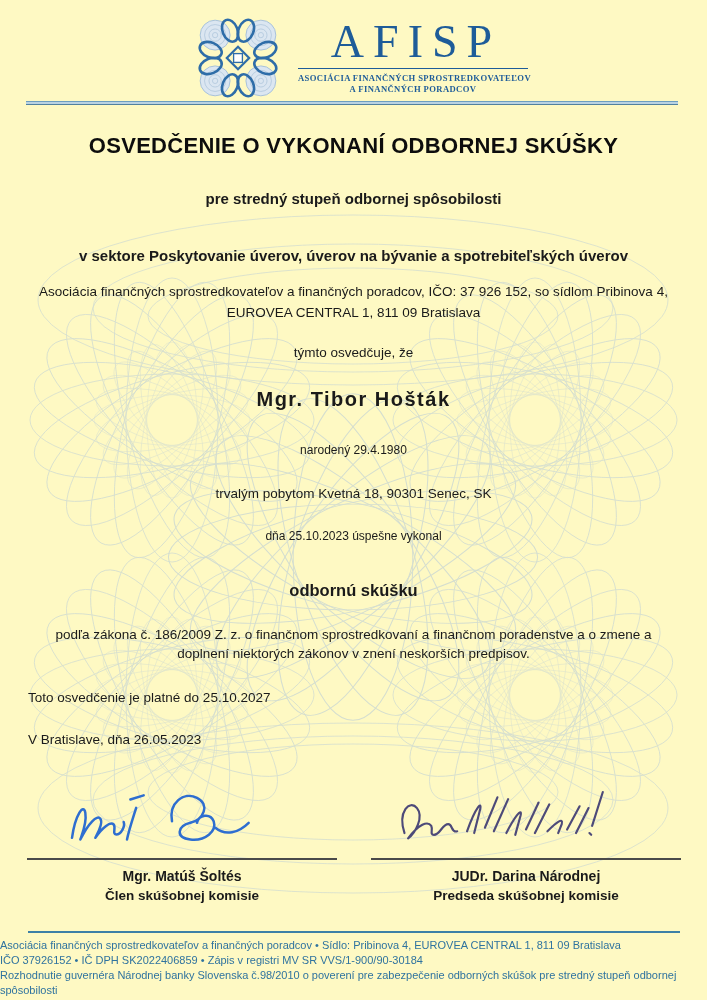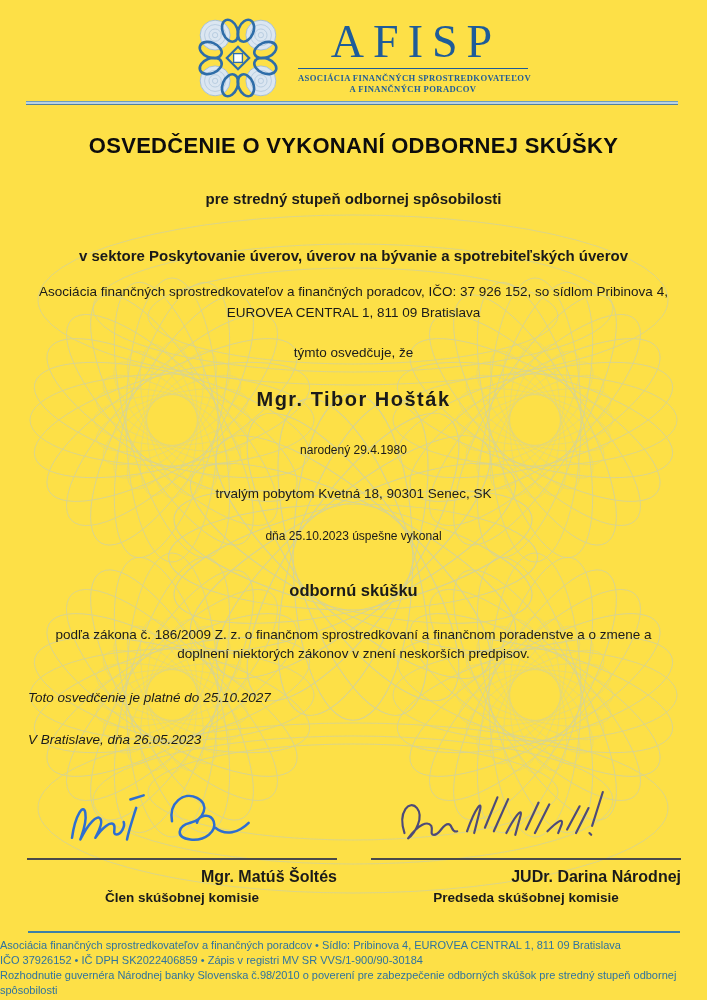--- a/index.html
+++ b/index.html
@@ -1,20 +1,20 @@
 <!DOCTYPE html>
 <html><head>
 <meta charset="utf-8">
 <style>
   html,body{margin:0;padding:0;background:#e9e9e9;}
   .page{
     position:relative;
     width:707px;height:1000px;
     margin:0 auto;
-    background:#fde047;
+    background:#fef9c3;
     overflow:hidden;
     font-family:"Liberation Sans", sans-serif;
     color:#1a1a1a;
   }
   .watermark{position:absolute;inset:0;z-index:0;pointer-events:none;}
   .layer{position:absolute;z-index:1;}
 
   
   .logo-rosette{left:190px;top:14px;width:96px;height:88px;}
   .brand{left:298px;top:18px;width:230px;text-align:center;color:#1e5c99;}
@@ -41,31 +41,31 @@
   .sector{top:247px;font-size:15px;font-weight:700;}
   .issuer{top:281px;left:34px;right:34px;font-size:13.5px;line-height:21px;}
   .certifies{top:345px;font-size:13.5px;}
   .holder-name{top:388px;font-size:20px;font-weight:700;letter-spacing:1.5px;}
   .born{top:443px;font-size:12px;}
   .residence{top:486px;font-size:13.5px;}
   .exam-date{top:529px;font-size:12px;font-weight:400;}
   .exam-name{top:581px;font-size:16.5px;font-weight:700;}
   .law{top:625px;left:48px;right:48px;font-size:13.5px;line-height:19px;}
 
-  .lblock{left:28px;text-align:left;font-size:13.5px;font-style:italic;}
+  .lblock{left:28px;text-align:left;font-size:13.5px;}
   .validity{top:690px;}
   .issued{top:732px;}
 
   
   .sig-col{top:778px;width:310px;}
   .sig-col.left{left:27px;}
   .sig-col.right{left:371px;}
   .sig-scribble{display:block;height:78px;margin:0 auto;}
   .sig-rule{height:2px;background:#4a4a4a;margin-top:2px;}
-  .sig-name{text-align:right;font-size:16px;font-weight:700;margin-top:8px;}
+  .sig-name{text-align:center;font-size:14px;font-weight:700;margin-top:8px;}
   .sig-role{text-align:center;font-size:13.5px;font-weight:700;margin-top:4px;}
 
   
   .footer-rule{left:28px;top:931px;width:652px;height:2px;background:#3d80a6;}
   .footer-text{
     top:938px;left:0;right:0;
     font-size:11px;line-height:15px;color:#2f739f;
   }
 </style>
 </head>

